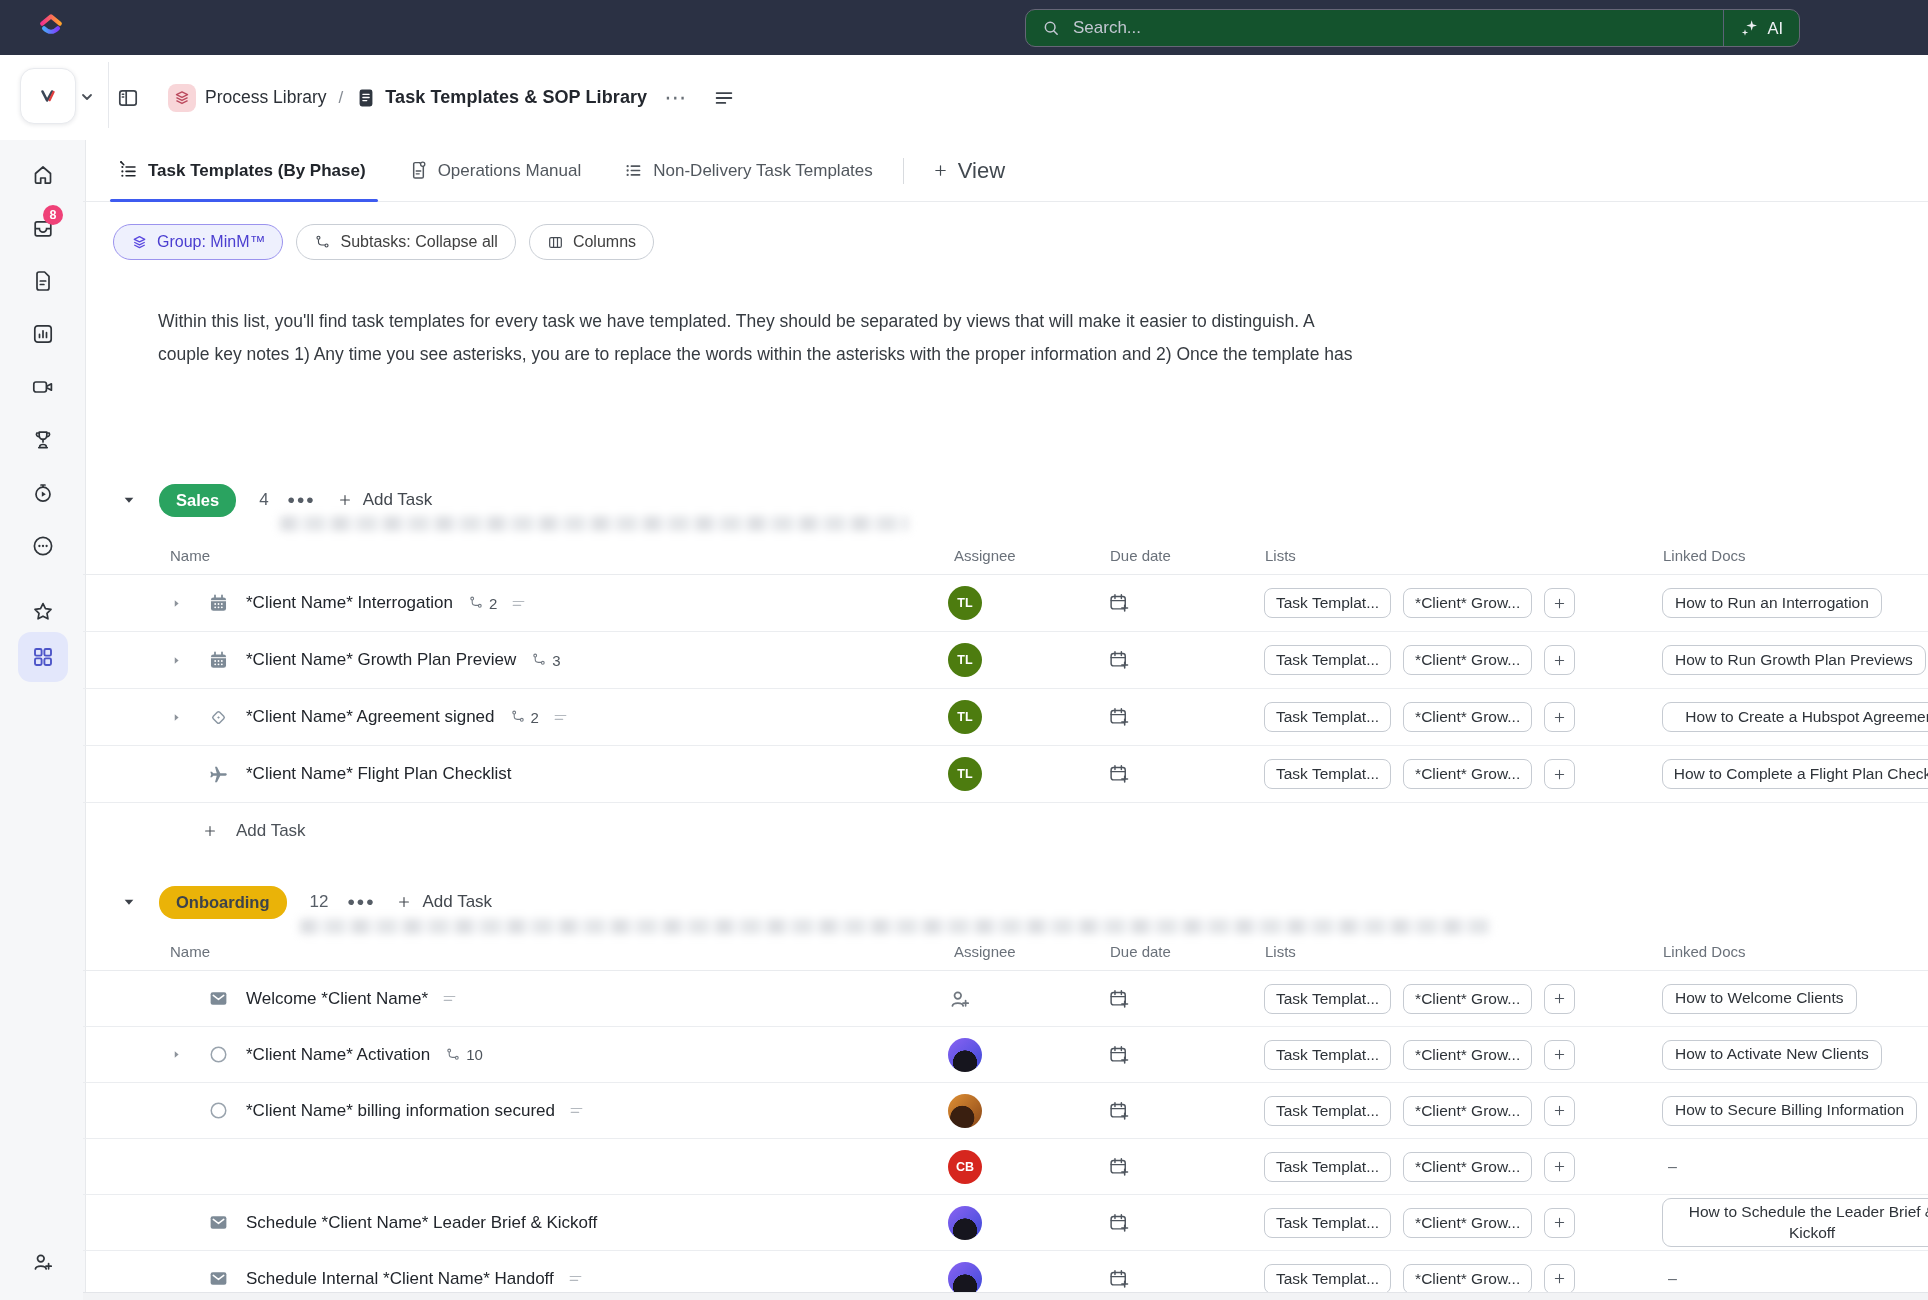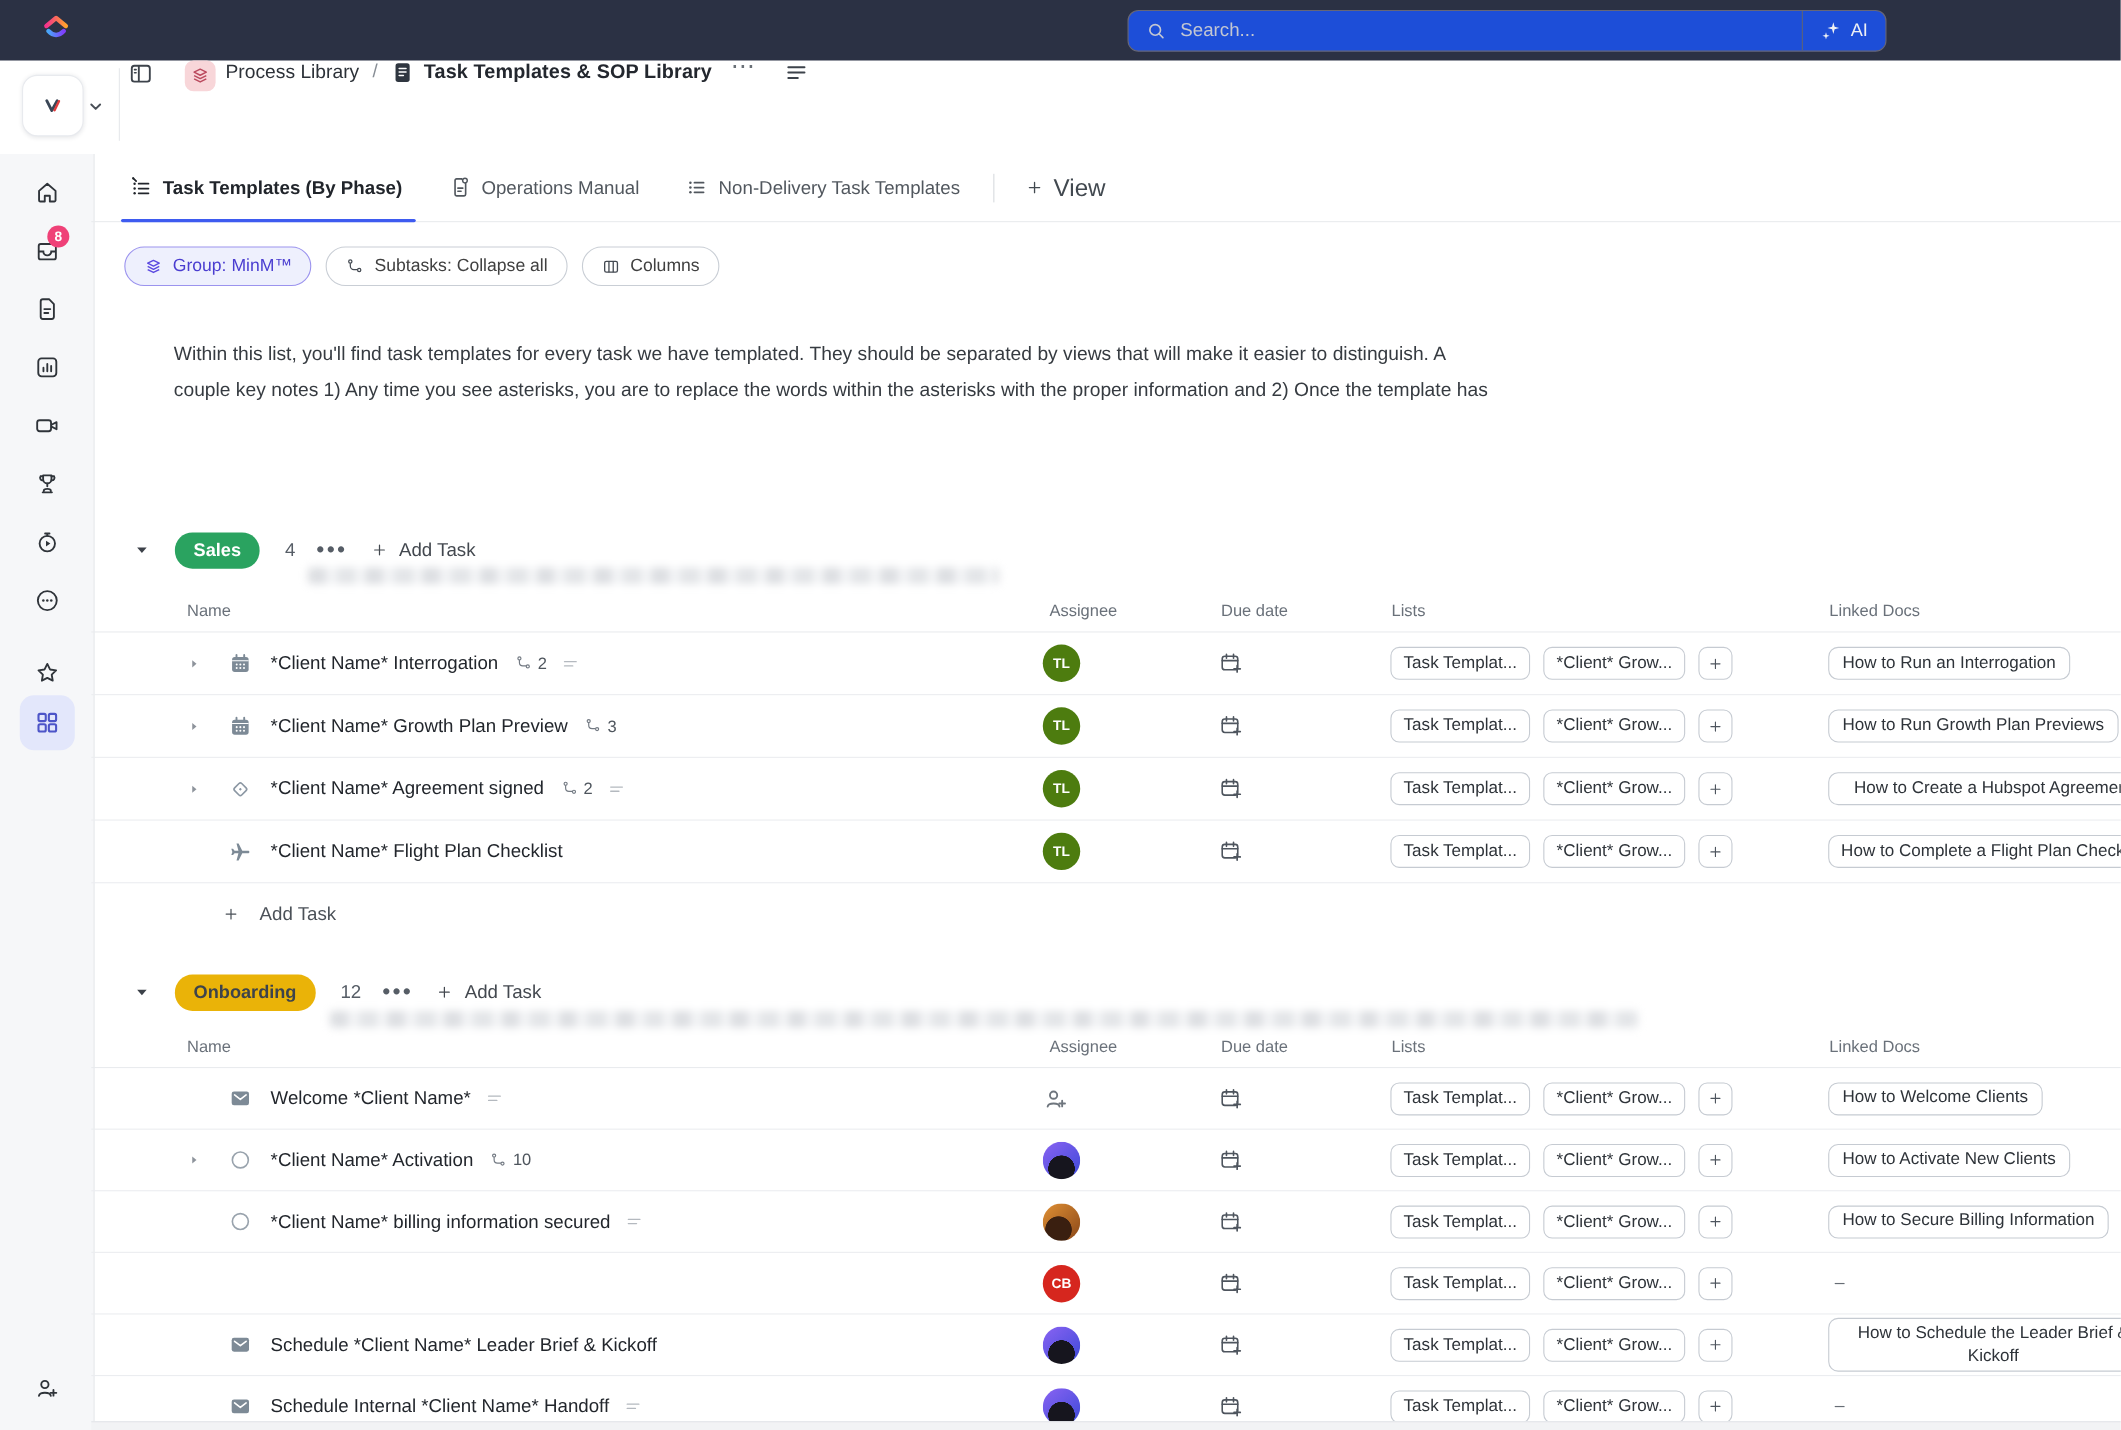--- a/index.html
+++ b/index.html
@@ -4,22 +4,22 @@
 <style>
   * { margin:0; padding:0; box-sizing:border-box; }
   html,body { width:1928px; height:1300px; }
   body { position:relative; overflow:hidden; background:#fff;
          font-family:"Liberation Sans", sans-serif; color:#22262c; }
   svg { display:block; }
 
   
   .topbar { position:absolute; top:0; left:0; width:1928px; height:55px; background:#2b3144; }
   .cu-logo { position:absolute; left:38px; top:12px; }
-  .search-pill { position:absolute; left:1025px; top:9px; width:690px; height:38px;
-    background:#1d4ed8; border:1px solid #667; border-radius:10px; display:flex; align-items:center; }
+  .search-pill { position:absolute; left:1025px; top:9px; width:775px; height:38px;
+    background:#14532d; border:1px solid #667; border-radius:10px; display:flex; align-items:center; }
   .search-pill input { flex:1; background:transparent; border:none; outline:none;
     font-family:"Liberation Sans",sans-serif; font-size:17px; color:#e8eaf0; padding-left:12px; }
   .search-pill input::placeholder { color:#c3c7d2; }
   .ai-zone { display:flex; align-items:center; gap:7px; padding:0 16px; height:100%;
     border-left:1px solid #5c6378; }
   .ai-label { color:#eef0f4; font-size:16.5px; }
 
   
   .rail { position:absolute; left:0; top:140px; width:86px; height:1160px;
     background:#f6f7f9; border-right:1px solid #e7e9ec; }
@@ -31,21 +31,21 @@
     border-radius:10px; background:#ef4178; color:#fff; font-size:12.5px; font-weight:bold;
     display:flex; align-items:center; justify-content:center; padding:0 5px; }
 
   .ws-box { position:absolute; left:20px; top:68px; width:56px; height:56px; background:#fff;
     border:1px solid #e8eaee; border-radius:14px; box-shadow:0 1px 4px rgba(20,30,50,.10);
     display:flex; align-items:center; justify-content:center; }
   .ws-chevron { position:absolute; left:80px; top:90px; color:#4a5058; }
   .top-divider { position:absolute; left:108px; top:62px; width:1px; height:66px; background:#e6e8ec; }
 
   
-  .crumb-row { position:absolute; left:116px; top:55px; height:85px; display:flex; align-items:flex-start; }
+  .crumb-row { position:absolute; left:116px; top:55px; height:85px; display:flex; align-items:center; }
   .pink-ic { width:28px; height:28px; border-radius:8px; background:#f8d6d9; color:#bb4a5e;
     display:flex; align-items:center; justify-content:center; }
   .crumb-space { font-size:17.5px; font-weight:500; color:#2c3138; }
   .crumb-sep { font-size:17px; color:#878d95; }
   .doc-ic { color:#2f3640; }
   .crumb-title { font-size:18px; font-weight:bold; color:#23272e; letter-spacing:.1px; }
   .crumb-dots { font-size:22px; color:#6a7077; letter-spacing:2px; line-height:10px; }
 
   
   .tabs-row { position:absolute; left:83px; top:140px; right:0; height:62px;

